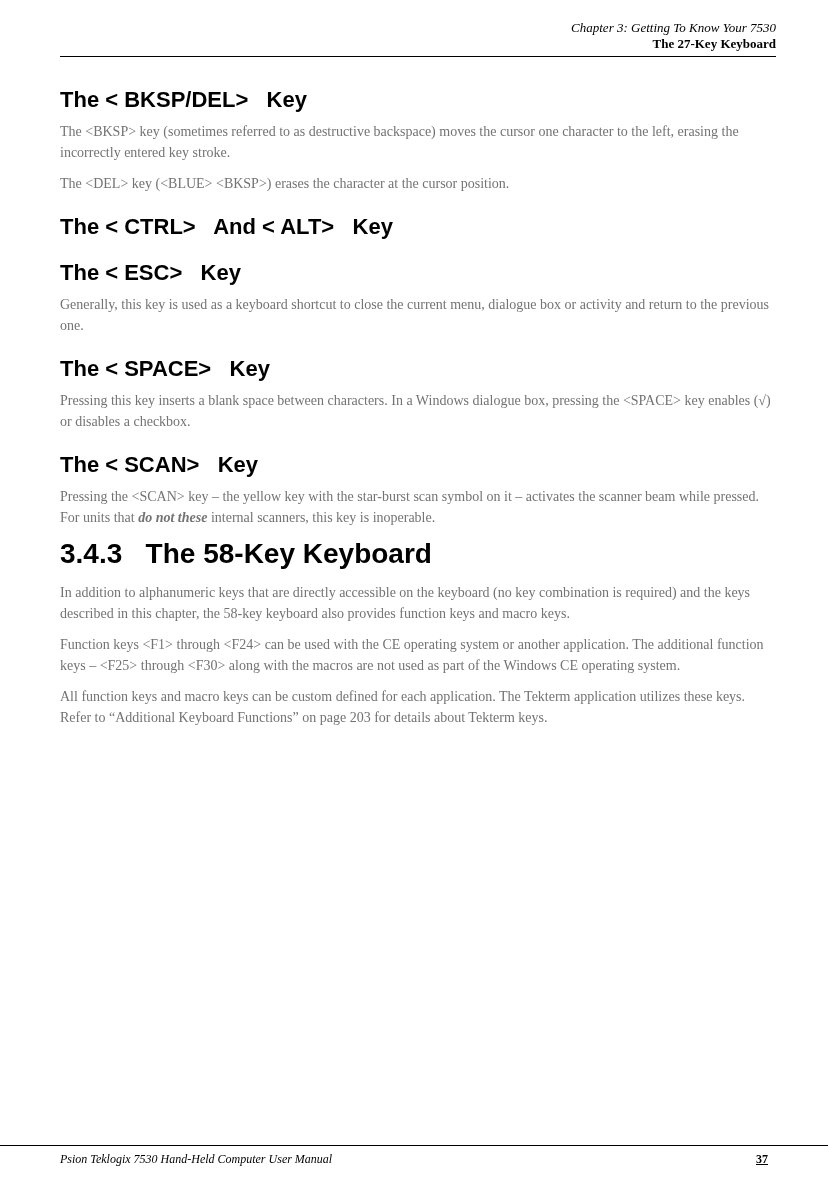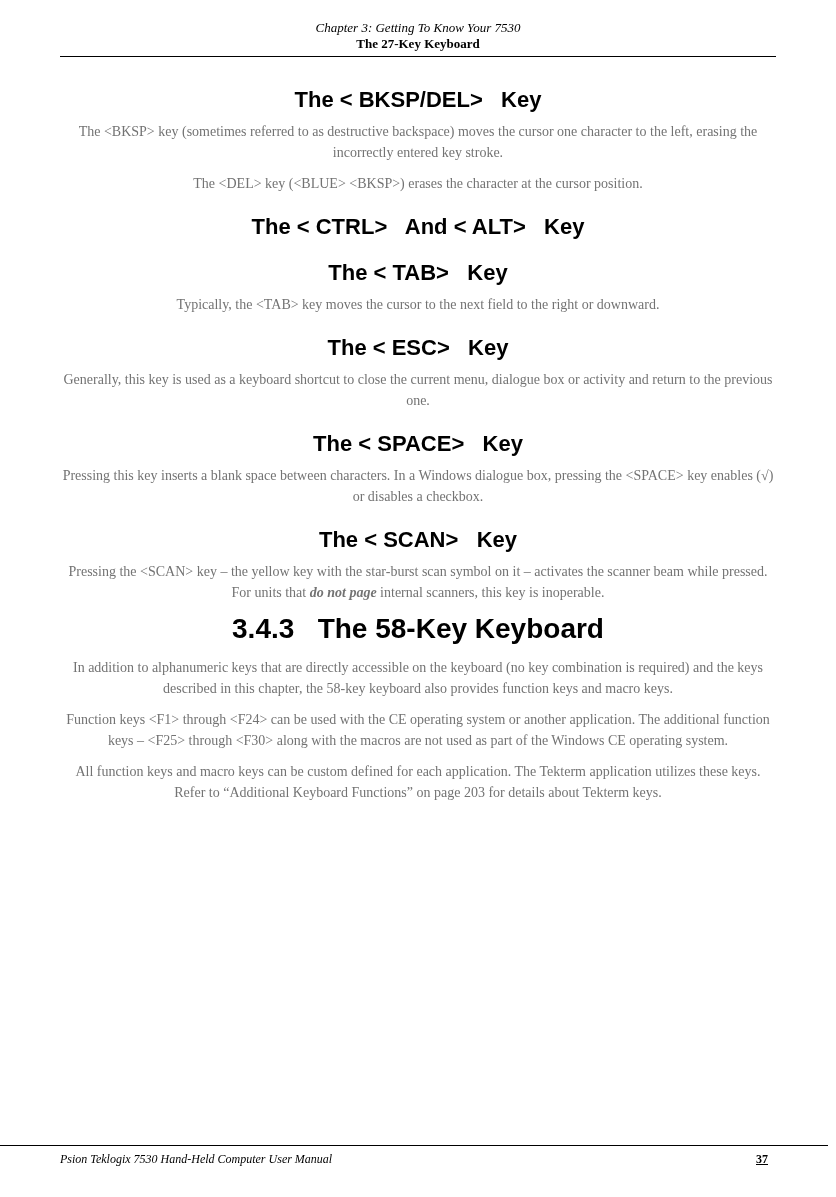--- a/index.html
+++ b/index.html
@@ -1,19 +1,18 @@
 <!DOCTYPE html>
 <html><head>
   <meta charset="utf-8">
   <style>
     * {
       margin: 0;
       padding: 0;
       box-sizing: border-box;
-      text-align: center;
     }
 
     body {
       background: #ffffff;
       font-family: "Times New Roman", Times, serif;
       font-size: 14px;
       color: #000000;
       width: 836px;
       min-height: 1197px;
       position: relative;
@@ -118,38 +117,34 @@
   <div>
     <div class="section-heading first">The &lt; BKSP/DEL&gt;&nbsp;&nbsp; Key</div>
     <p class="body-text">The &lt;BKSP&gt; key (sometimes referred to as destructive backspace) moves the cursor one character to the left, erasing the incorrectly entered key stroke.</p>
     <p class="body-text">The &lt;DEL&gt; key (&lt;BLUE&gt; &lt;BKSP&gt;) erases the character at the cursor position.</p>
   </div>
 
   <div>
     <div class="section-heading">The &lt; CTRL&gt;&nbsp;&nbsp; And &lt; ALT&gt;&nbsp;&nbsp; Key</div>
   </div>
 
-  <div>
-    <div class="section-heading">The &lt; TAB&gt;&nbsp;&nbsp; Key</div>
-    <p class="body-text">Typically, the &lt;TAB&gt; key moves the cursor to the next field to the right or downward.</p>
-  </div>
 
   <div>
     <div class="section-heading">The &lt; ESC&gt;&nbsp;&nbsp; Key</div>
     <p class="body-text">Generally, this key is used as a keyboard shortcut to close the current menu, dialogue box or activity and return to the previous one.</p>
   </div>
 
   <div>
     <div class="section-heading">The &lt; SPACE&gt;&nbsp;&nbsp; Key</div>
     <p class="body-text">Pressing this key inserts a blank space between characters. In a Windows dialogue box, pressing the &lt;SPACE&gt; key enables (√) or disables a checkbox.</p>
   </div>
 
   <div>
     <div class="section-heading">The &lt; SCAN&gt;&nbsp;&nbsp; Key</div>
-    <p class="body-text">Pressing the &lt;SCAN&gt; key – the yellow key with the star-burst scan symbol on it – activates the scanner beam while pressed. For units that <span class="bold-italic">do not page</span> internal scanners, this key is inoperable.</p>
+    <p class="body-text">Pressing the &lt;SCAN&gt; key – the yellow key with the star-burst scan symbol on it – activates the scanner beam while pressed. For units that <span class="bold-italic">do not these</span> internal scanners, this key is inoperable.</p>
   </div>
 
   <div>
     <div class="chapter-heading">3.4.3&nbsp;&nbsp; The 58-Key Keyboard</div>
     <p class="body-text">In addition to alphanumeric keys that are directly accessible on the keyboard (no key combination is required) and the keys described in this chapter, the 58-key keyboard also provides function keys and macro keys.</p>
     <p class="body-text">Function keys &lt;F1&gt; through &lt;F24&gt; can be used with the CE operating system or another application. The additional function keys – &lt;F25&gt; through &lt;F30&gt; along with the macros are not used as part of the Windows CE operating system.</p>
     <p class="body-text">All function keys and macro keys can be custom defined for each application. The Tekterm application utilizes these keys. Refer to “Additional Keyboard Functions” on page 203 for details about Tekterm keys.</p>
   </div>
 
   <div class="footer">

